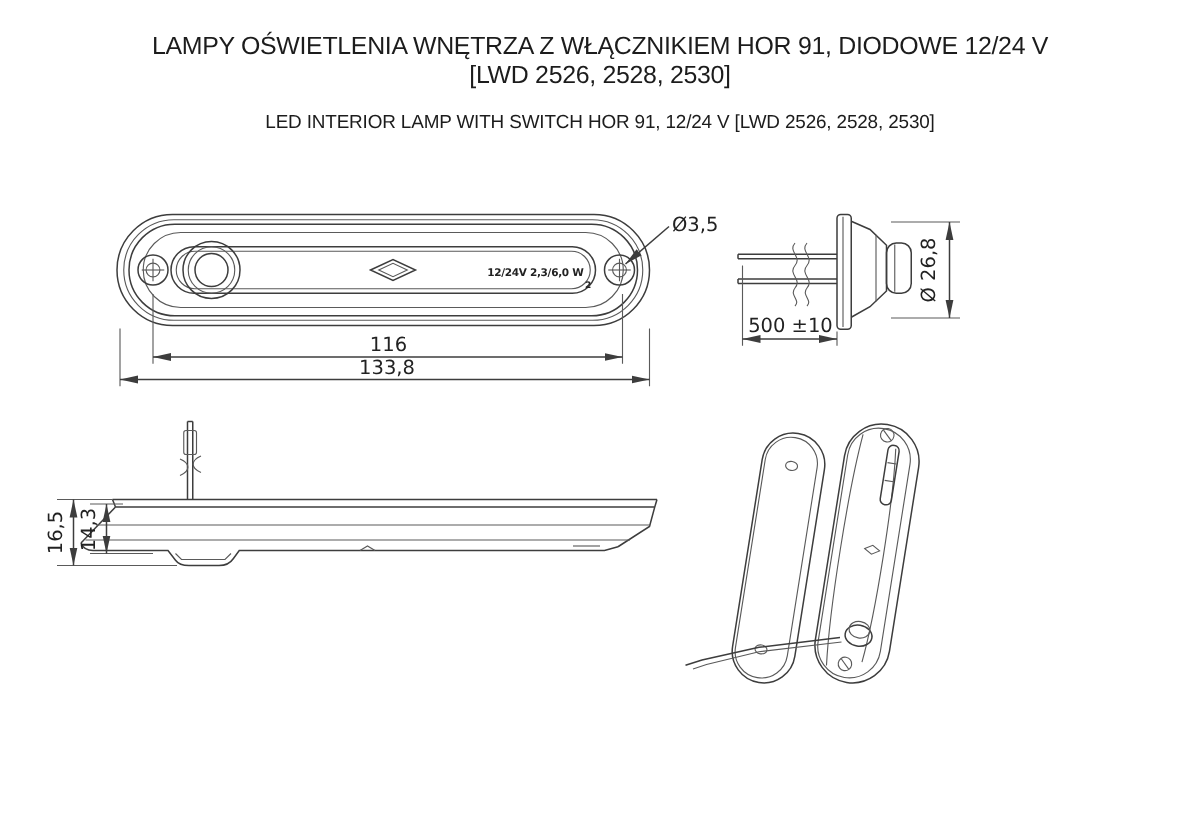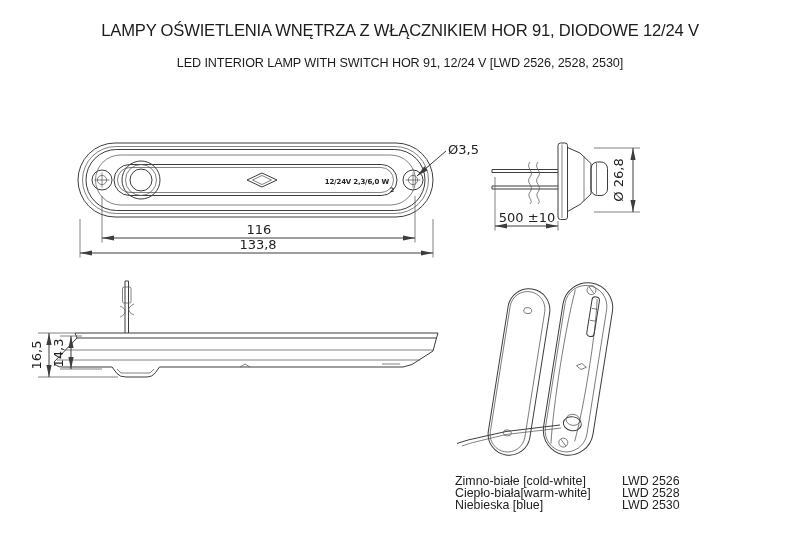--- a/index.html
+++ b/index.html
@@ -20,20 +20,21 @@
   .vrow{display:flex;}
   .vname{width:167px;}
 </style>
 </head>
 <body>
 
 <div id="sheet">
 
   <div id="titleblock">
     <div class="t1">LAMPY OŚWIETLENIA WNĘTRZA Z WŁĄCZNIKIEM HOR 91, DIODOWE 12/24 V</div>
+    <div class="t1">[LWD 2526, 2528, 2530]</div>
     <div class="t3">LED INTERIOR LAMP WITH SWITCH HOR 91, 12/24 V [LWD 2526, 2528, 2530]</div>
   </div>
 
   <svg width="800" height="551" viewBox="0 0 800 551">
     <defs>
       <marker id="aS" markerWidth="13" markerHeight="8" refX="1" refY="4" orient="auto">
         <path d="M13,1.4 L1,4 L13,6.6 Z"></path>
       </marker>
       <marker id="aE" markerWidth="13" markerHeight="8" refX="12" refY="4" orient="auto">
         <path d="M0,1.4 L12,4 L0,6.6 Z"></path>
@@ -194,28 +195,14 @@
         <line x1="-6" y1="72" x2="0" y2="78" class="thin"></line>
       </g>
 
       <g>
         <path d="M560,425 L506,431.5 L468,440 L457,443.5"></path>
         <path d="M561,428 L506,434.5 L471,443 L462,446" class="thin"></path>
       </g>
     </g>
   </svg>
 
-  <div id="variants">
-    <div class="vrow">
-      <div class="vname">Zimno-białe [cold-white]</div>
-      <div class="vcode">LWD 2526</div>
-    </div>
-    <div class="vrow">
-      <div class="vname">Ciepło-biała[warm-white]</div>
-      <div class="vcode">LWD 2528</div>
-    </div>
-    <div class="vrow">
-      <div class="vname">Niebieska [blue]</div>
-      <div class="vcode">LWD 2530</div>
-    </div>
-  </div>
 
 </div>
 
 </body></html>

